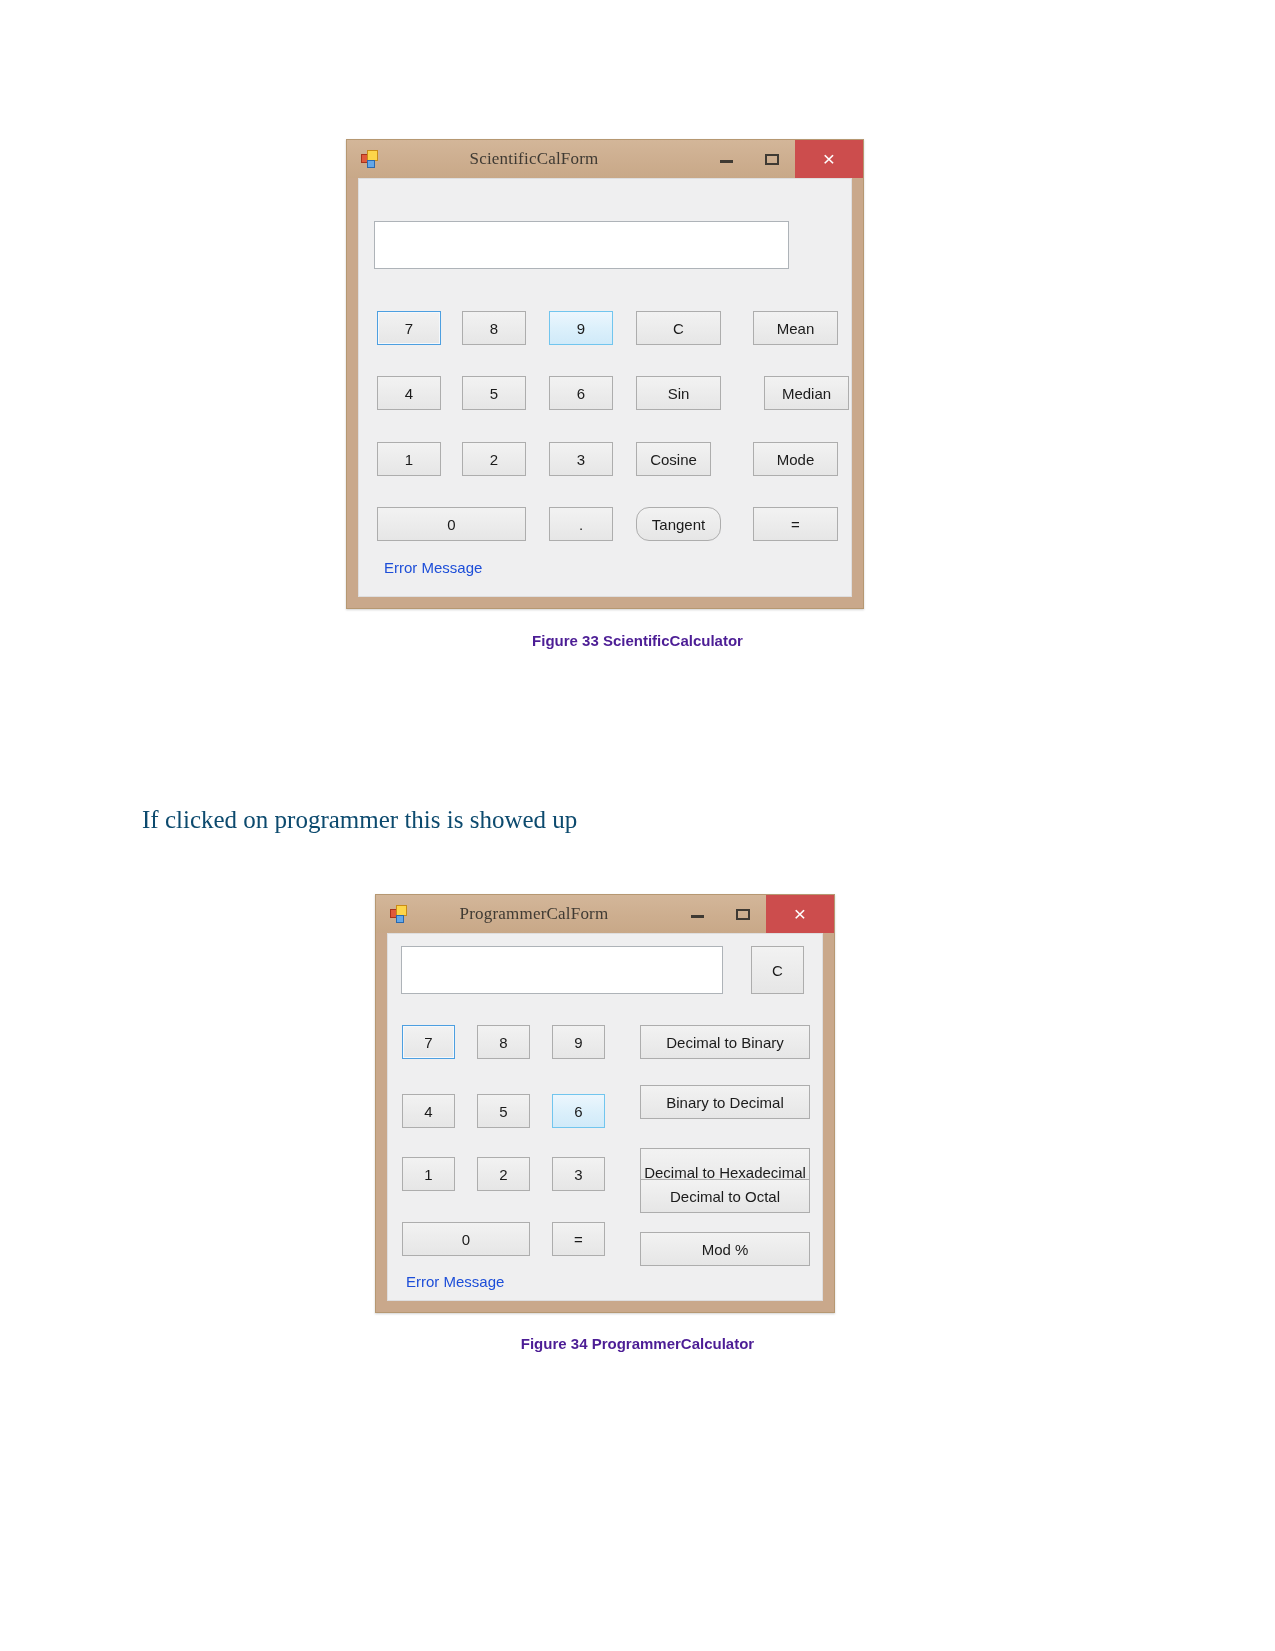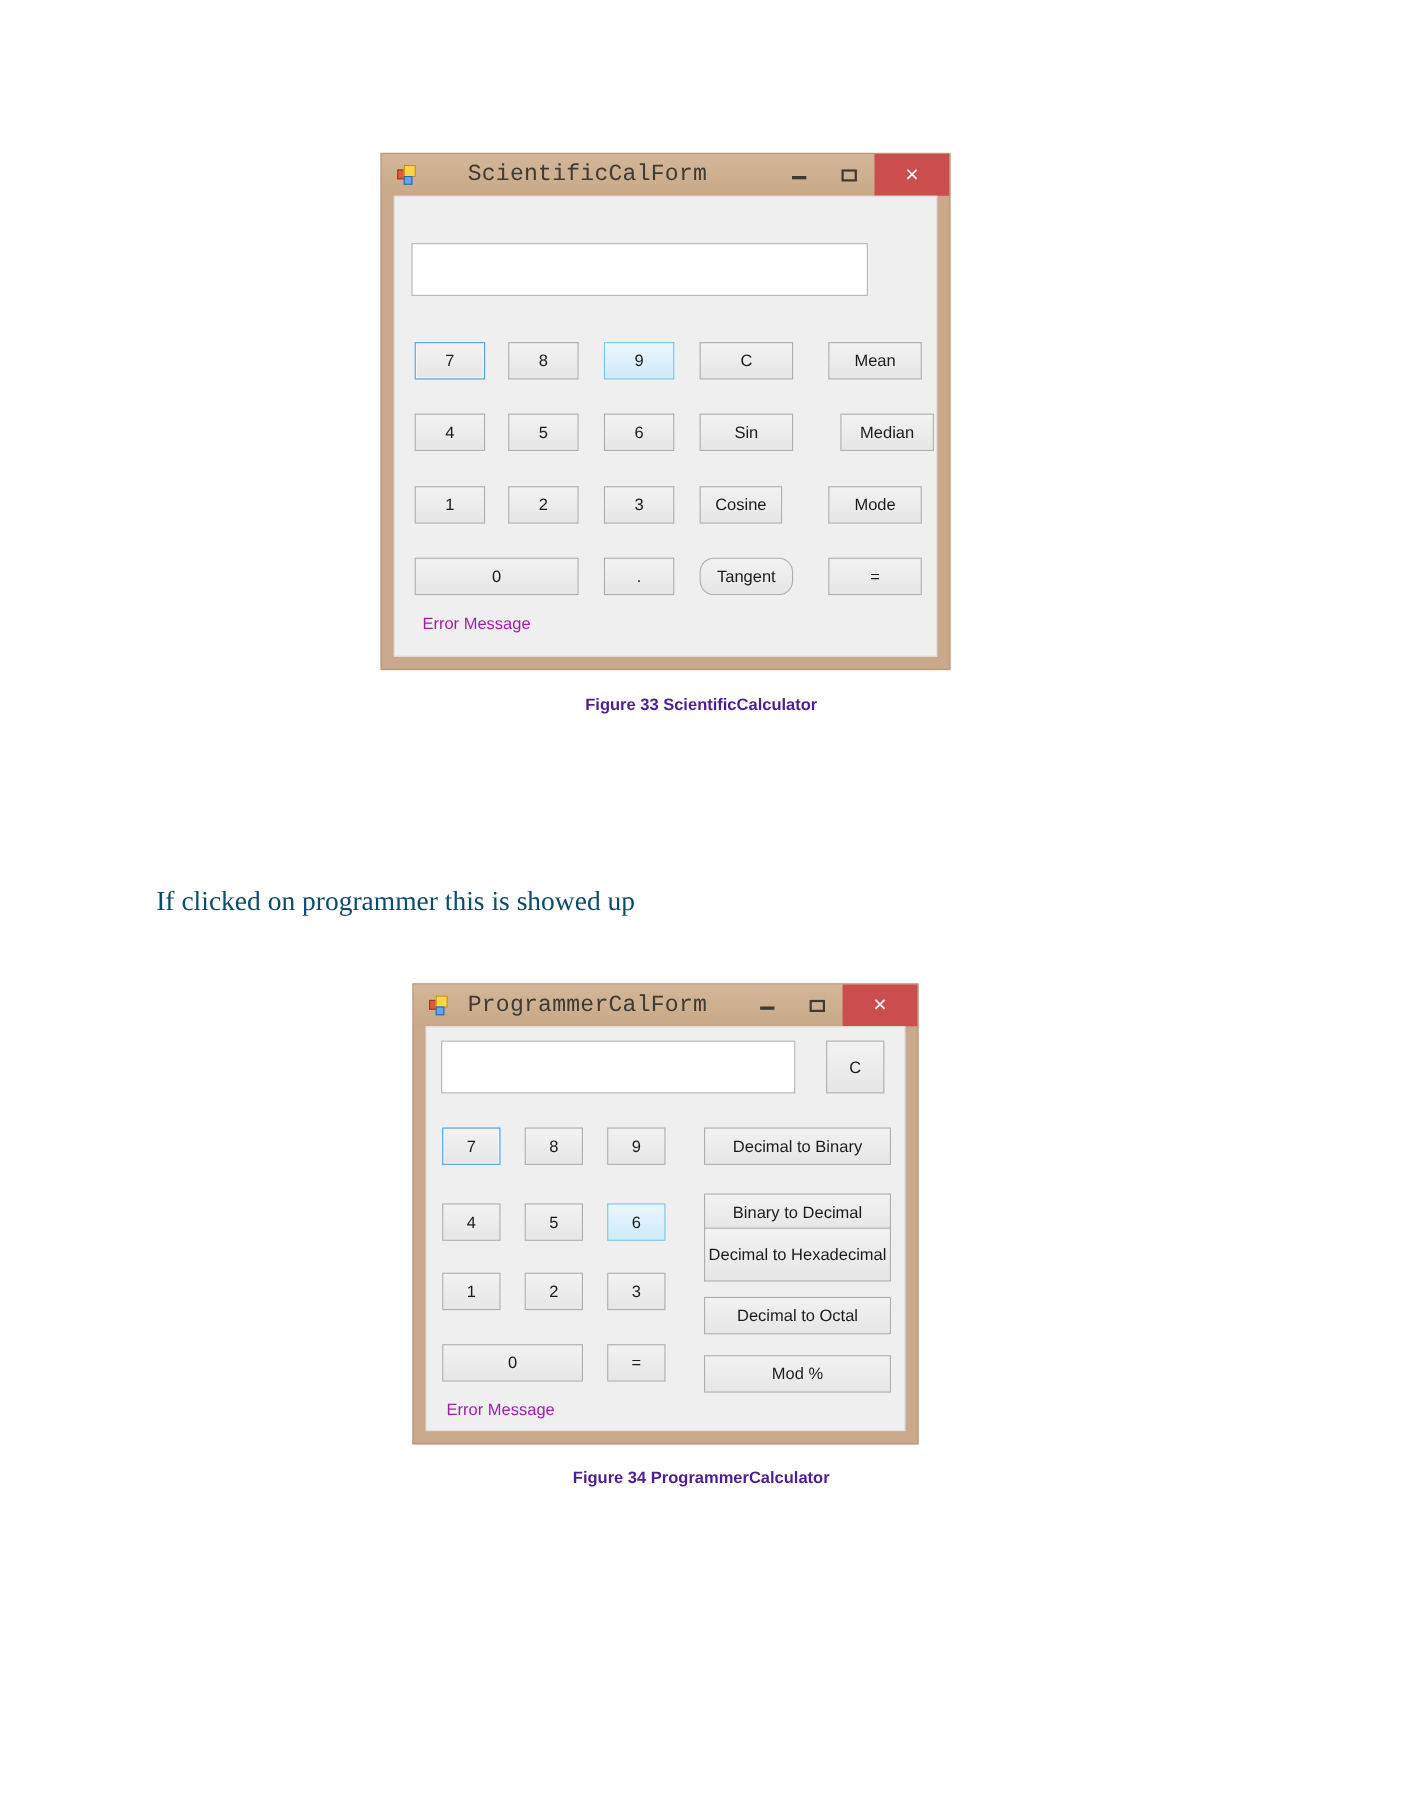--- a/index.html
+++ b/index.html
@@ -52,22 +52,22 @@
     border: 1px solid #a8331c;
   }
   .title-icon .sq-blue {
     left: 6px; top: 10px; width: 8px; height: 8px;
     background: #63a7e8;
     border: 1px solid #2a68ad;
   }
   .title-text {
     flex: 1;
     text-align: center;
-    font-family: Liberation Mono, monospace;
-    font-size: 21px;
+    font-family: Liberation Serif, serif;
+    font-size: 17px;
     color: #3f3a33;
     letter-spacing: 0.2px;
     margin-left: -14px;
     user-select: none;
   }
   .win-buttons {
     display: flex;
     align-items: stretch;
     height: 100%;
     flex: none;
@@ -153,21 +153,21 @@
     box-shadow: inset 0 0 0 1px #f4f8fc;
   }
   .btn.hover {
     background: linear-gradient(to bottom, #ecf6fd 0%, #dcf0fb 50%, #d0eaf9 100%);
     border: 1px solid #71c5ee;
   }
   .lbl {
     position: absolute;
     font-family: "Liberation Sans", sans-serif;
     font-size: 15px;
-    color: #a21caf;
+    color: #1d4ed8;
     white-space: nowrap;
     user-select: none;
   }
 
   
   .caption {
     position: absolute;
     width: 100%;
     text-align: center;
     font-family: "Liberation Sans", sans-serif;
@@ -282,21 +282,21 @@
 
     <div class="btn" style="left:14px; top:223px; width:53px; height:34px;">1</div>
     <div class="btn" style="left:89px; top:223px; width:53px; height:34px;">2</div>
     <div class="btn" style="left:164px; top:223px; width:53px; height:34px;">3</div>
 
     <div class="btn" style="left:14px; top:288px; width:128px; height:34px;">0</div>
     <div class="btn" style="left:164px; top:288px; width:53px; height:34px;">=</div>
 
     <div class="btn" style="left:252px; top:91px; width:170px; height:34px;">Decimal to Binary</div>
     <div class="btn" style="left:252px; top:151px; width:170px; height:34px;">Binary to Decimal</div>
-    <div class="btn" style="left:252px; top:182px; width:170px; height:49px;text-align:right;">Decimal to Hexadecimal</div>
+    <div class="btn" style="left:252px; top:214px; width:170px; height:49px;text-align:right;">Decimal to Hexadecimal</div>
     <div class="btn" style="left:252px; top:245px; width:170px; height:34px;">Decimal to Octal</div>
     <div class="btn" style="left:252px; top:298px; width:170px; height:34px;">Mod %</div>
 
     <div class="lbl" style="left:18px; top:339px;">Error Message</div>
   </div>
 </div>
 
 <div class="caption" style="top:1335px;">Figure 34 ProgrammerCalculator</div>
 
 </body></html>

